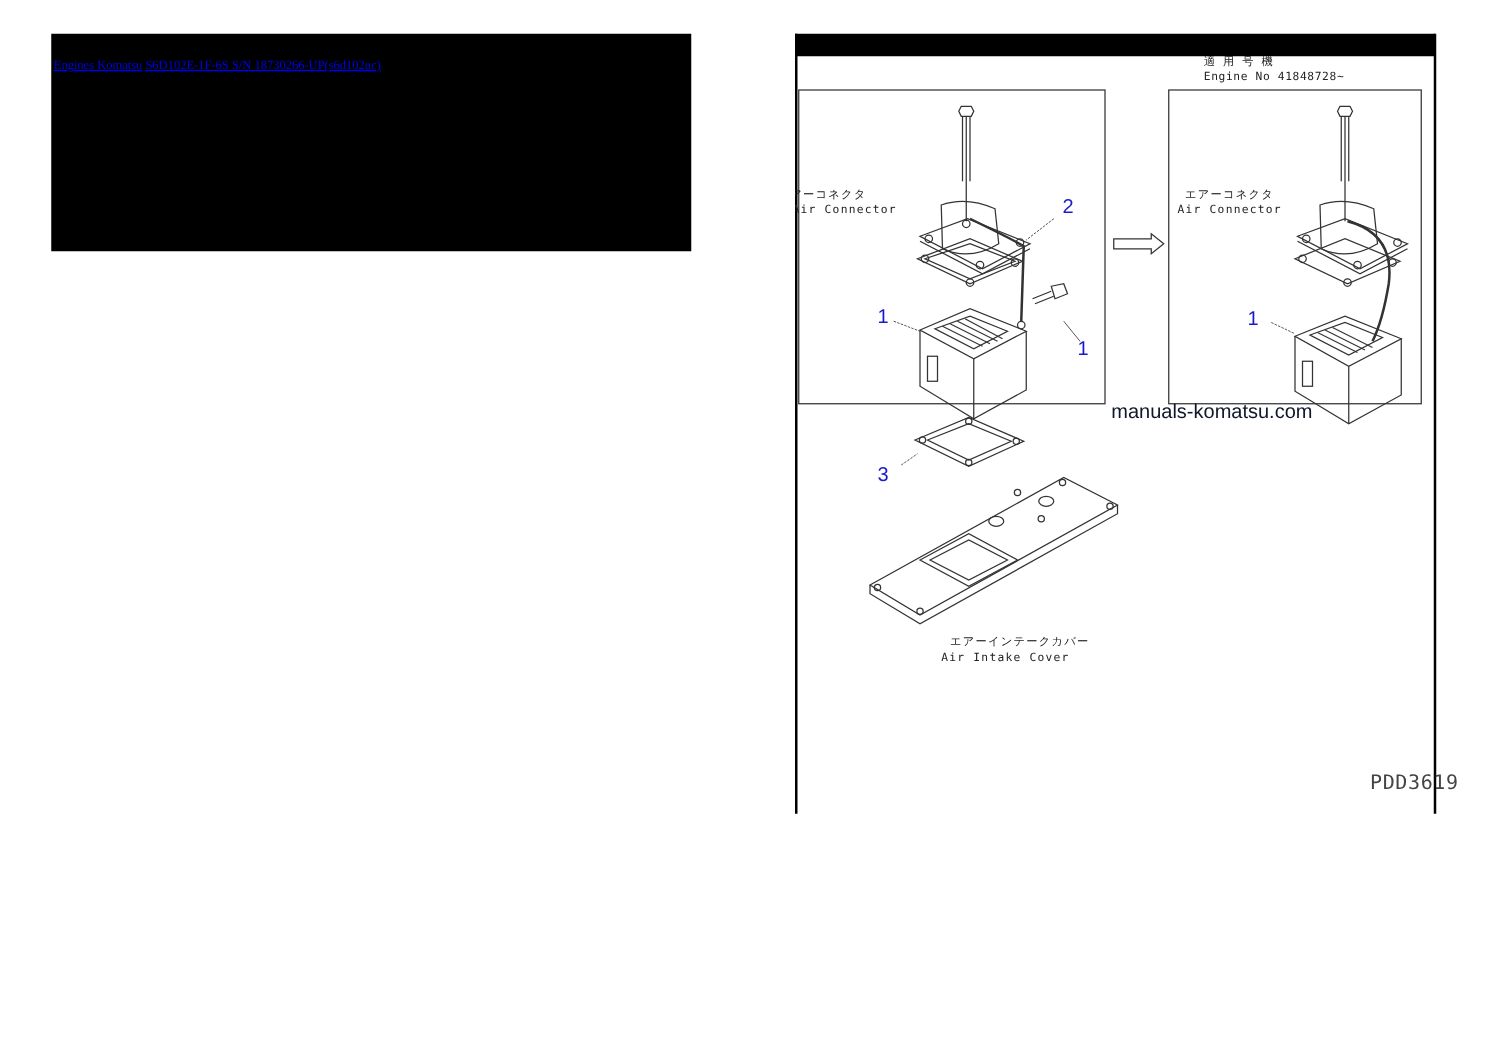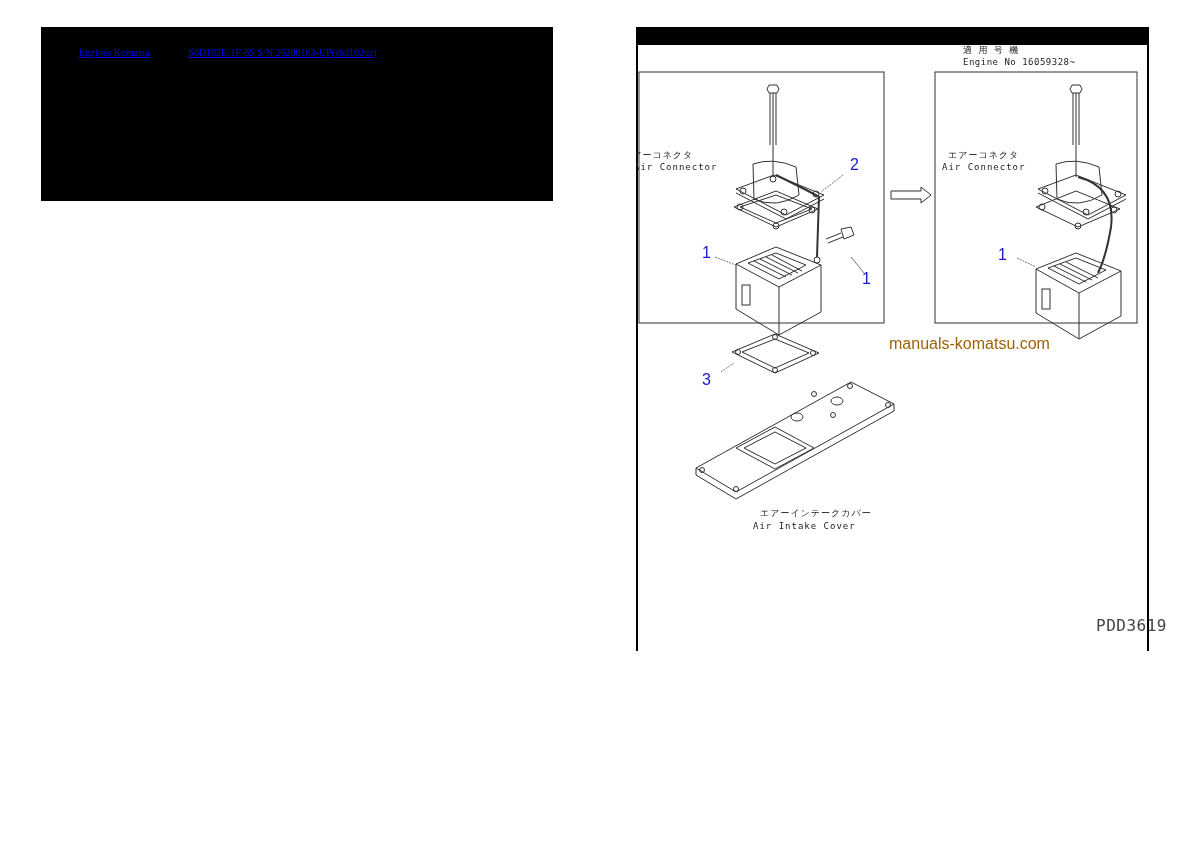--- a/index.html
+++ b/index.html
@@ -1,47 +1,47 @@
 <!DOCTYPE html>
 <html><head>
 <meta charset="utf-8">
 <style>
   html, body { margin:0; padding:0; background:#ffffff; }
   body { width:1190px; height:842px; position:relative; overflow:hidden; font-family:"Liberation Sans", sans-serif; }
   .left-panel { position:absolute; left:41px; top:27px; width:512px; height:174px; background:#000; }
   .breadcrumb { position:absolute; left:2px; top:20px; font-family:"Liberation Serif", serif; font-size:10px; line-height:12px; white-space:nowrap; }
-  .breadcrumb a { color:#0000ee; text-decoration:underline; cursor:pointer;margin-left:36px; }
+  .breadcrumb a { color:#0000ee; text-decoration:underline; cursor:pointer; }
   .drawing { position:absolute; left:636px; top:27px; width:514px; height:624px; background:#fff; }
   .drawing-bar { position:absolute; left:0; top:0; width:512px; height:18px; background:#000; }
   .vline-left { position:absolute; left:0; top:0; width:1.5px; height:624px; background:#000; }
   .vline-right { position:absolute; left:511px; top:0; width:1.5px; height:624px; background:#000; }
   .applic { position:absolute; left:327px; top:17px; font-family:"DejaVu Sans Mono", monospace; font-size:9px; line-height:12px; color:#222; letter-spacing:0.5px; }
-  .watermark { position:absolute; left:253px; top:294px; font-family:"Liberation Sans", sans-serif; font-size:16px; color:#a16207;margin-top:14px; }
+  .watermark { position:absolute; left:253px; top:294px; font-family:"Liberation Sans", sans-serif; font-size:16px; color:#0f172a; }
   .code { position:absolute; left:460px; top:589px; font-family:"DejaVu Sans Mono", monospace; font-size:16px; color:#444; letter-spacing:0.5px; }
   svg text.jp { font-family:"DejaVu Sans Mono", monospace; font-size:9px; fill:#222; letter-spacing:1px; }
   svg text.num { font-family:"Liberation Sans", sans-serif; font-size:16px; fill:#1a1acc; }
 </style>
 </head>
 <body>
 
 <div class="left-panel">
   <div class="breadcrumb">
     <a>Engines Komatsu</a>
-    <a>S6D102E-1F-6S S/N 26200163-UP(s6d102uc)</a>
+    <a>S6D102E-1F-6S S/N 18730266-UP(s6d102uc)</a>
   </div>
 </div>
 
 <div class="drawing">
   <div class="drawing-bar"></div>
   <div class="vline-left"></div>
   <div class="vline-right"></div>
 
   <div class="applic">
     <div>適 用 号 機</div>
-    <div>Engine No 16059328~</div>
+    <div>Engine No 41848728~</div>
   </div>
 
   <svg width="514" height="624" style="position:absolute;left:0;top:0">
 
     <rect x="3" y="45" width="245" height="251" fill="none" stroke="#333" stroke-width="1"></rect>
 
     <rect x="299" y="45" width="202" height="251" fill="none" stroke="#333" stroke-width="1"></rect>
 
     <g fill="#fff" stroke="#333" stroke-width="1">
       <path d="M255 164 H285 V160 L295 168 L285 176 V172 H255 Z"></path>

